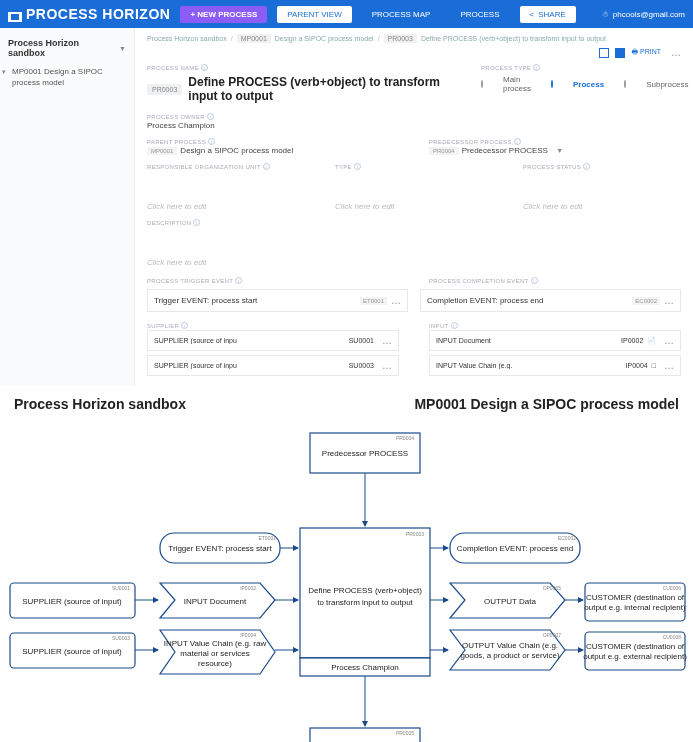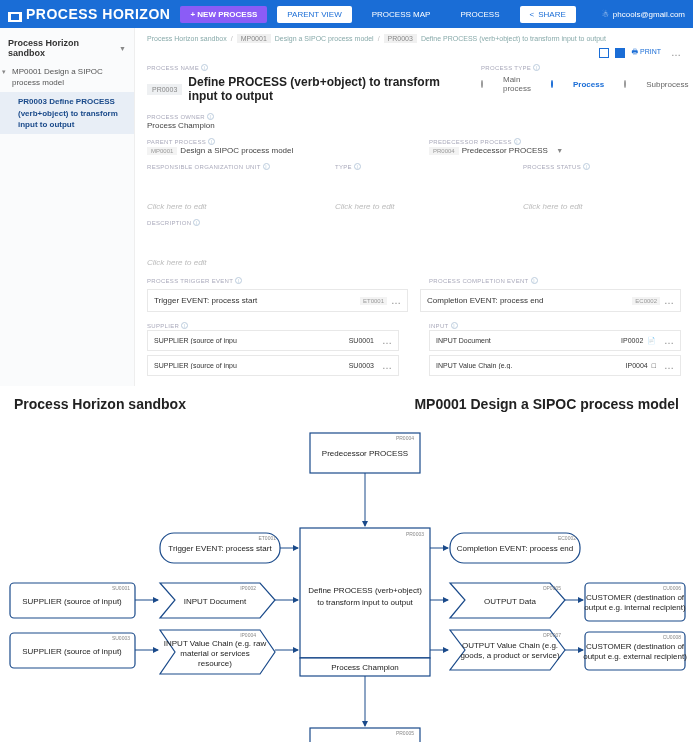--- a/index.html
+++ b/index.html
@@ -101,24 +101,20 @@
   <div class="sidebar">
     <div class="sidebar-title">
       <span>Process Horizon sandbox</span>
       <span style="font-size:7px;color:#888;">▼</span>
     </div>
     <div class="tree-item tree-parent">
       <span class="tree-caret">▾</span>
       <span>MP0001</span>
       <span>Design a SIPOC process model</span>
     </div>
-    <div class="tree-item active">
-      <span>PR0003</span>
-      <b>Define PROCESS (verb+object) to transform input to output</b>
-    </div>
   </div>
 
   <div class="main">
     <div class="breadcrumb">
       <span>Process Horizon sandbox</span>
       <span class="sep">/</span>
       <span class="tag">MP0001</span>
       <span>Design a SIPOC process model</span>
       <span class="sep">/</span>
       <span class="tag">PR0003</span>

